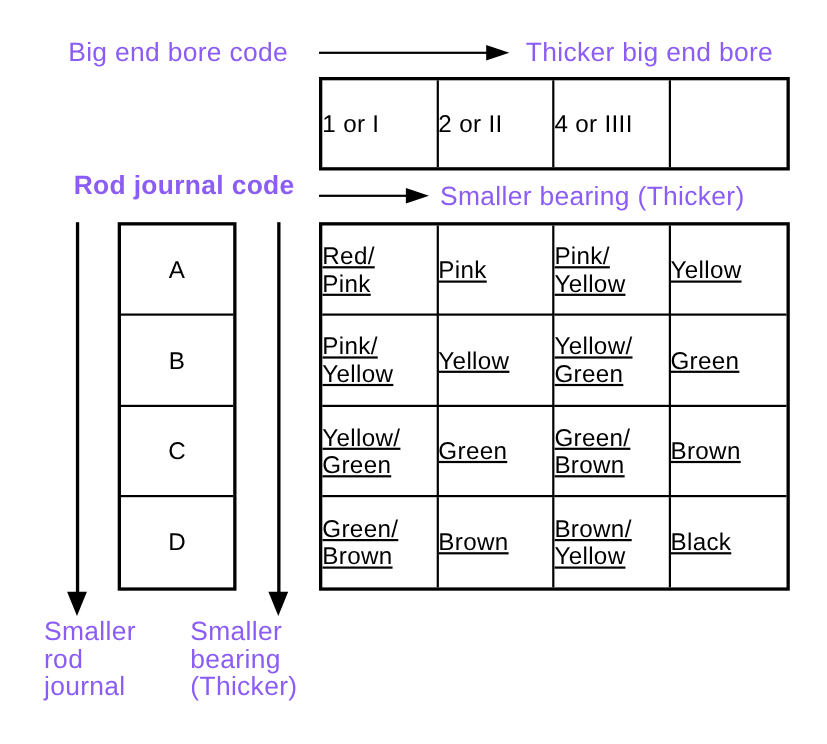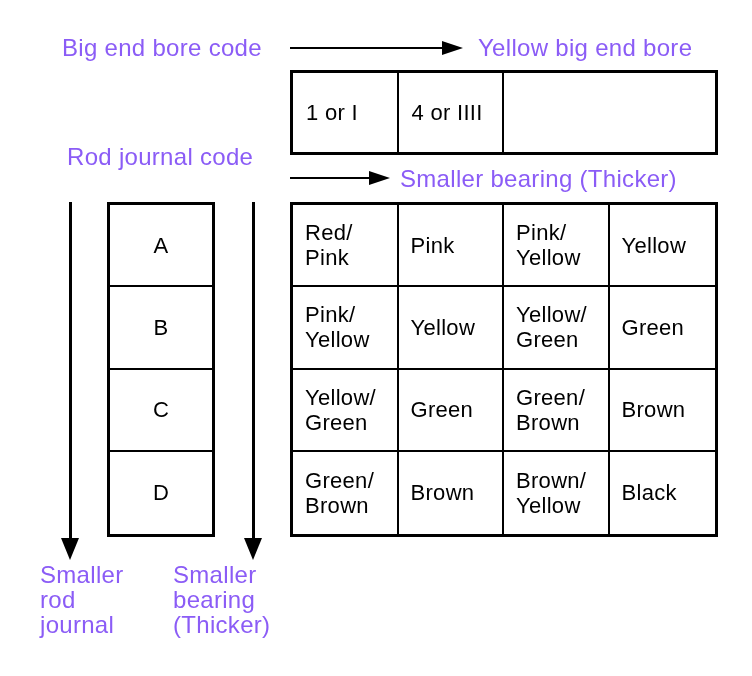--- a/index.html
+++ b/index.html
@@ -60,53 +60,54 @@
     font-size: 22px;
     line-height: 25px;
     letter-spacing: 0.3px;
     display: flex;
     align-items: center;
     white-space: pre-line;
     overflow: hidden;
   }
   
   .tbl.bore { left: 290px; top: 70px; width: 428px; height: 85px; grid-template-columns: repeat(4, 1fr); }
-  .tbl.bore .cell { padding-left: 13px; border-right: 2px solid #000; }
+  .tbl.bore .cell { border-right: 2px solid #000; }
   .tbl.bore .cell:nth-child(4) { border-right: none; }
   
   .tbl.journal { left: 107px; top: 202px; width: 108px; height: 335px; grid-template-rows: repeat(4, 1fr); }
   .tbl.journal .cell { justify-content: center; border-bottom: 2px solid #000; }
   .tbl.journal .cell:nth-child(4) { border-bottom: none; }
   
   .tbl.colors { left: 290px; top: 202px; width: 428px; height: 335px;
                 grid-template-columns: repeat(4, 1fr); grid-template-rows: repeat(4, 1fr); }
-  .tbl.colors .cell { padding-left: 12px; border-right: 2px solid #000; border-bottom: 2px solid #000; }
+  .tbl.colors .cell { padding-left: 0; border-right: 2px solid #000; border-bottom: 2px solid #000; text-decoration: underline; }
   .tbl.colors .cell:nth-child(4n) { border-right: none; }
   .tbl.colors .cell:nth-child(n+13) { border-bottom: none; }
 </style>
 </head>
 <body>
 
 <div class="canvas">
 
   <div class="lbl" style="left:62px; top:35px;">Big end bore code</div>
 
   <div class="arrow-h" style="left:290px; top:41px; width:173px;">
     <i class="sh"></i>
     <i class="hd"></i>
   </div>
 
-  <div class="lbl" style="left:478px; top:35px;">Yellow big end bore</div>
+  <div class="lbl" style="left:478px; top:35px;">Thicker big end bore</div>
 
   <div class="tbl bore">
     <div class="cell">1 or I</div>
+    <div class="cell">2 or II</div>
     <div class="cell">4 or IIII</div>
   </div>
 
-  <div class="lbl" style="left:67px; top:144px;">Rod journal code</div>
+  <div class="lbl" style="left:67px; top:156px;font-weight:bold;">Rod journal code</div>
 
   <div class="arrow-h" style="left:290px; top:171px; width:100px;">
     <i class="sh"></i>
     <i class="hd"></i>
   </div>
 
   <div class="lbl" style="left:400px; top:166px;">Smaller bearing (Thicker)</div>
 
   <div class="arrow-v" style="left:61px; top:202px; height:358px;">
     <i class="sh"></i>

